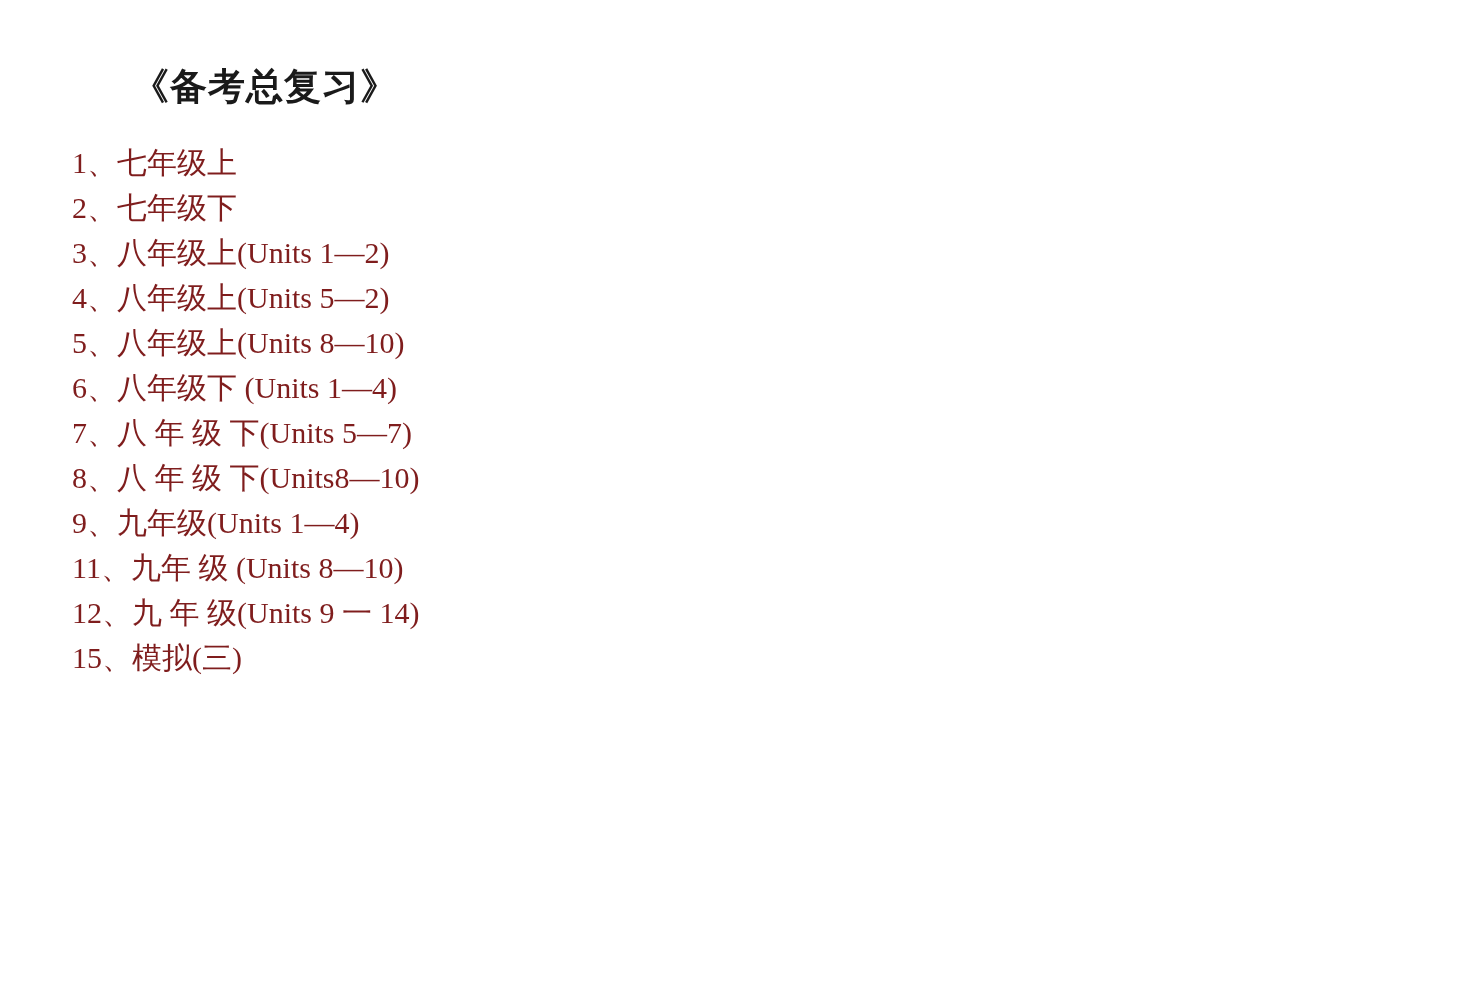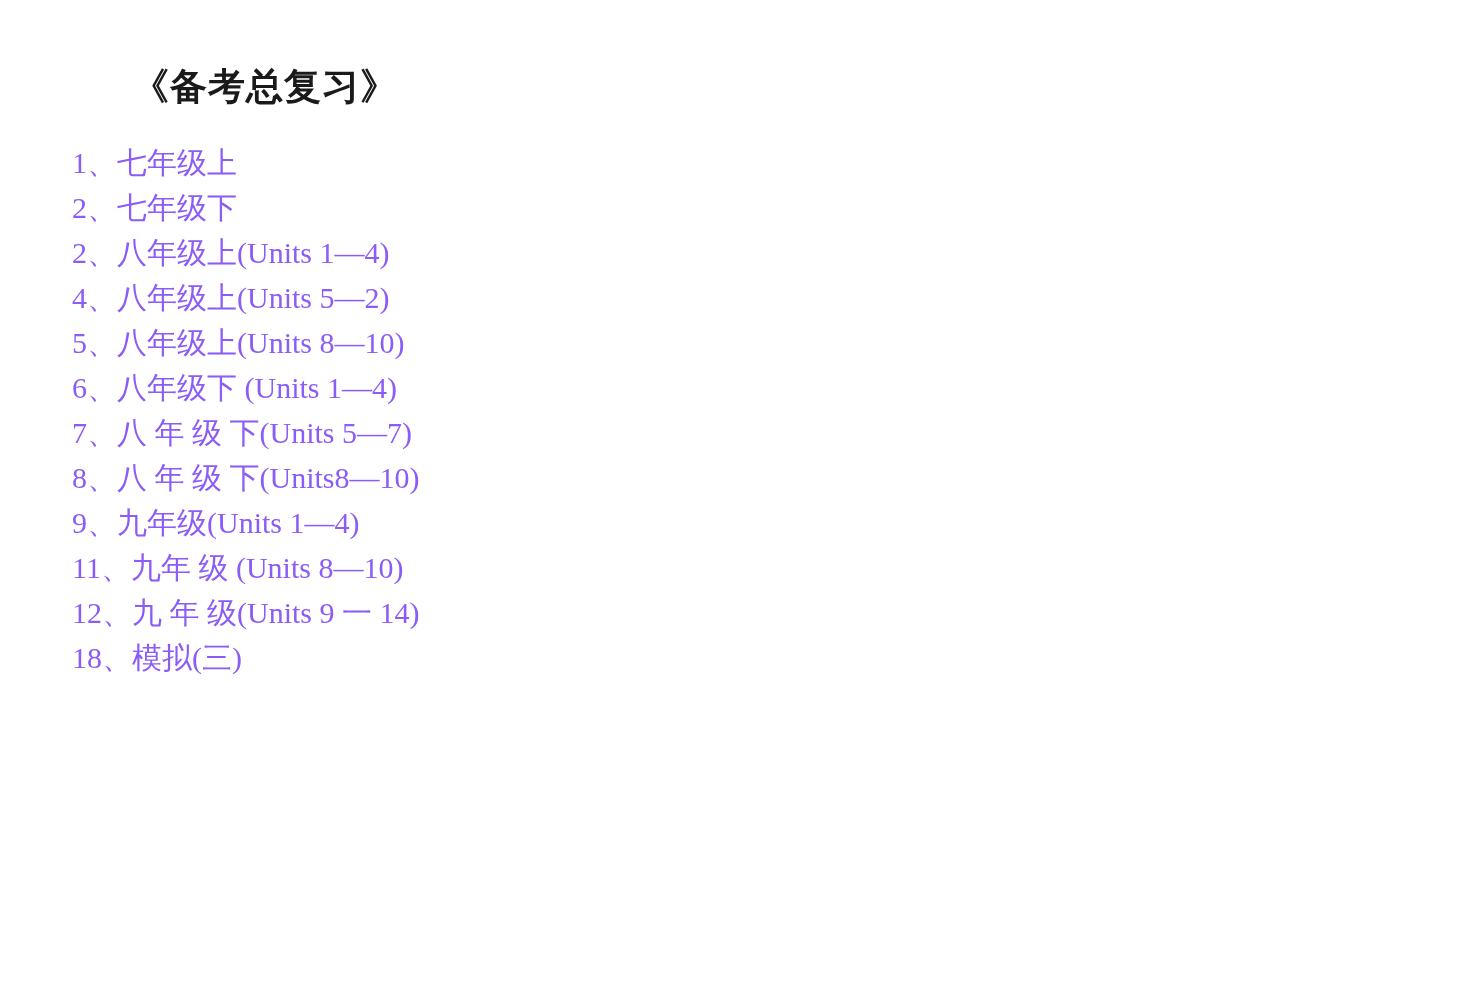--- a/index.html
+++ b/index.html
@@ -32,38 +32,38 @@
   .toc-list {
     position: absolute;
     left: 72px;
     top: 140px;
     width: 1200px;
   }
   .toc-item {
     font-size: 30px;
     line-height: 45px;
     white-space: nowrap;
-    color: #8b5cf6;
+    color: #7f1d1d;
   }
 </style>
 </head>
 <body>
 
 <div class="page">
 
   <div class="doc-title">《备考总复习》</div>
 
   <div class="toc-list">
     <div class="toc-item">1、七年级上</div>
     <div class="toc-item">2、七年级下</div>
-    <div class="toc-item">2、八年级上(Units 1—4)</div>
+    <div class="toc-item">3、八年级上(Units 1—2)</div>
     <div class="toc-item">4、八年级上(Units 5—2)</div>
     <div class="toc-item">5、八年级上(Units 8—10)</div>
     <div class="toc-item">6、八年级下 (Units 1—4)</div>
     <div class="toc-item">7、八 年 级 下(Units 5—7)</div>
     <div class="toc-item">8、八 年 级 下(Units8—10)</div>
     <div class="toc-item">9、九年级(Units 1—4)</div>
     <div class="toc-item">11、九年 级 (Units 8—10)</div>
     <div class="toc-item">12、九 年 级(Units 9 一 14)</div>
-    <div class="toc-item">18、模拟(三)</div>
+    <div class="toc-item">15、模拟(三)</div>
   </div>
 
 </div>
 
 </body></html>

